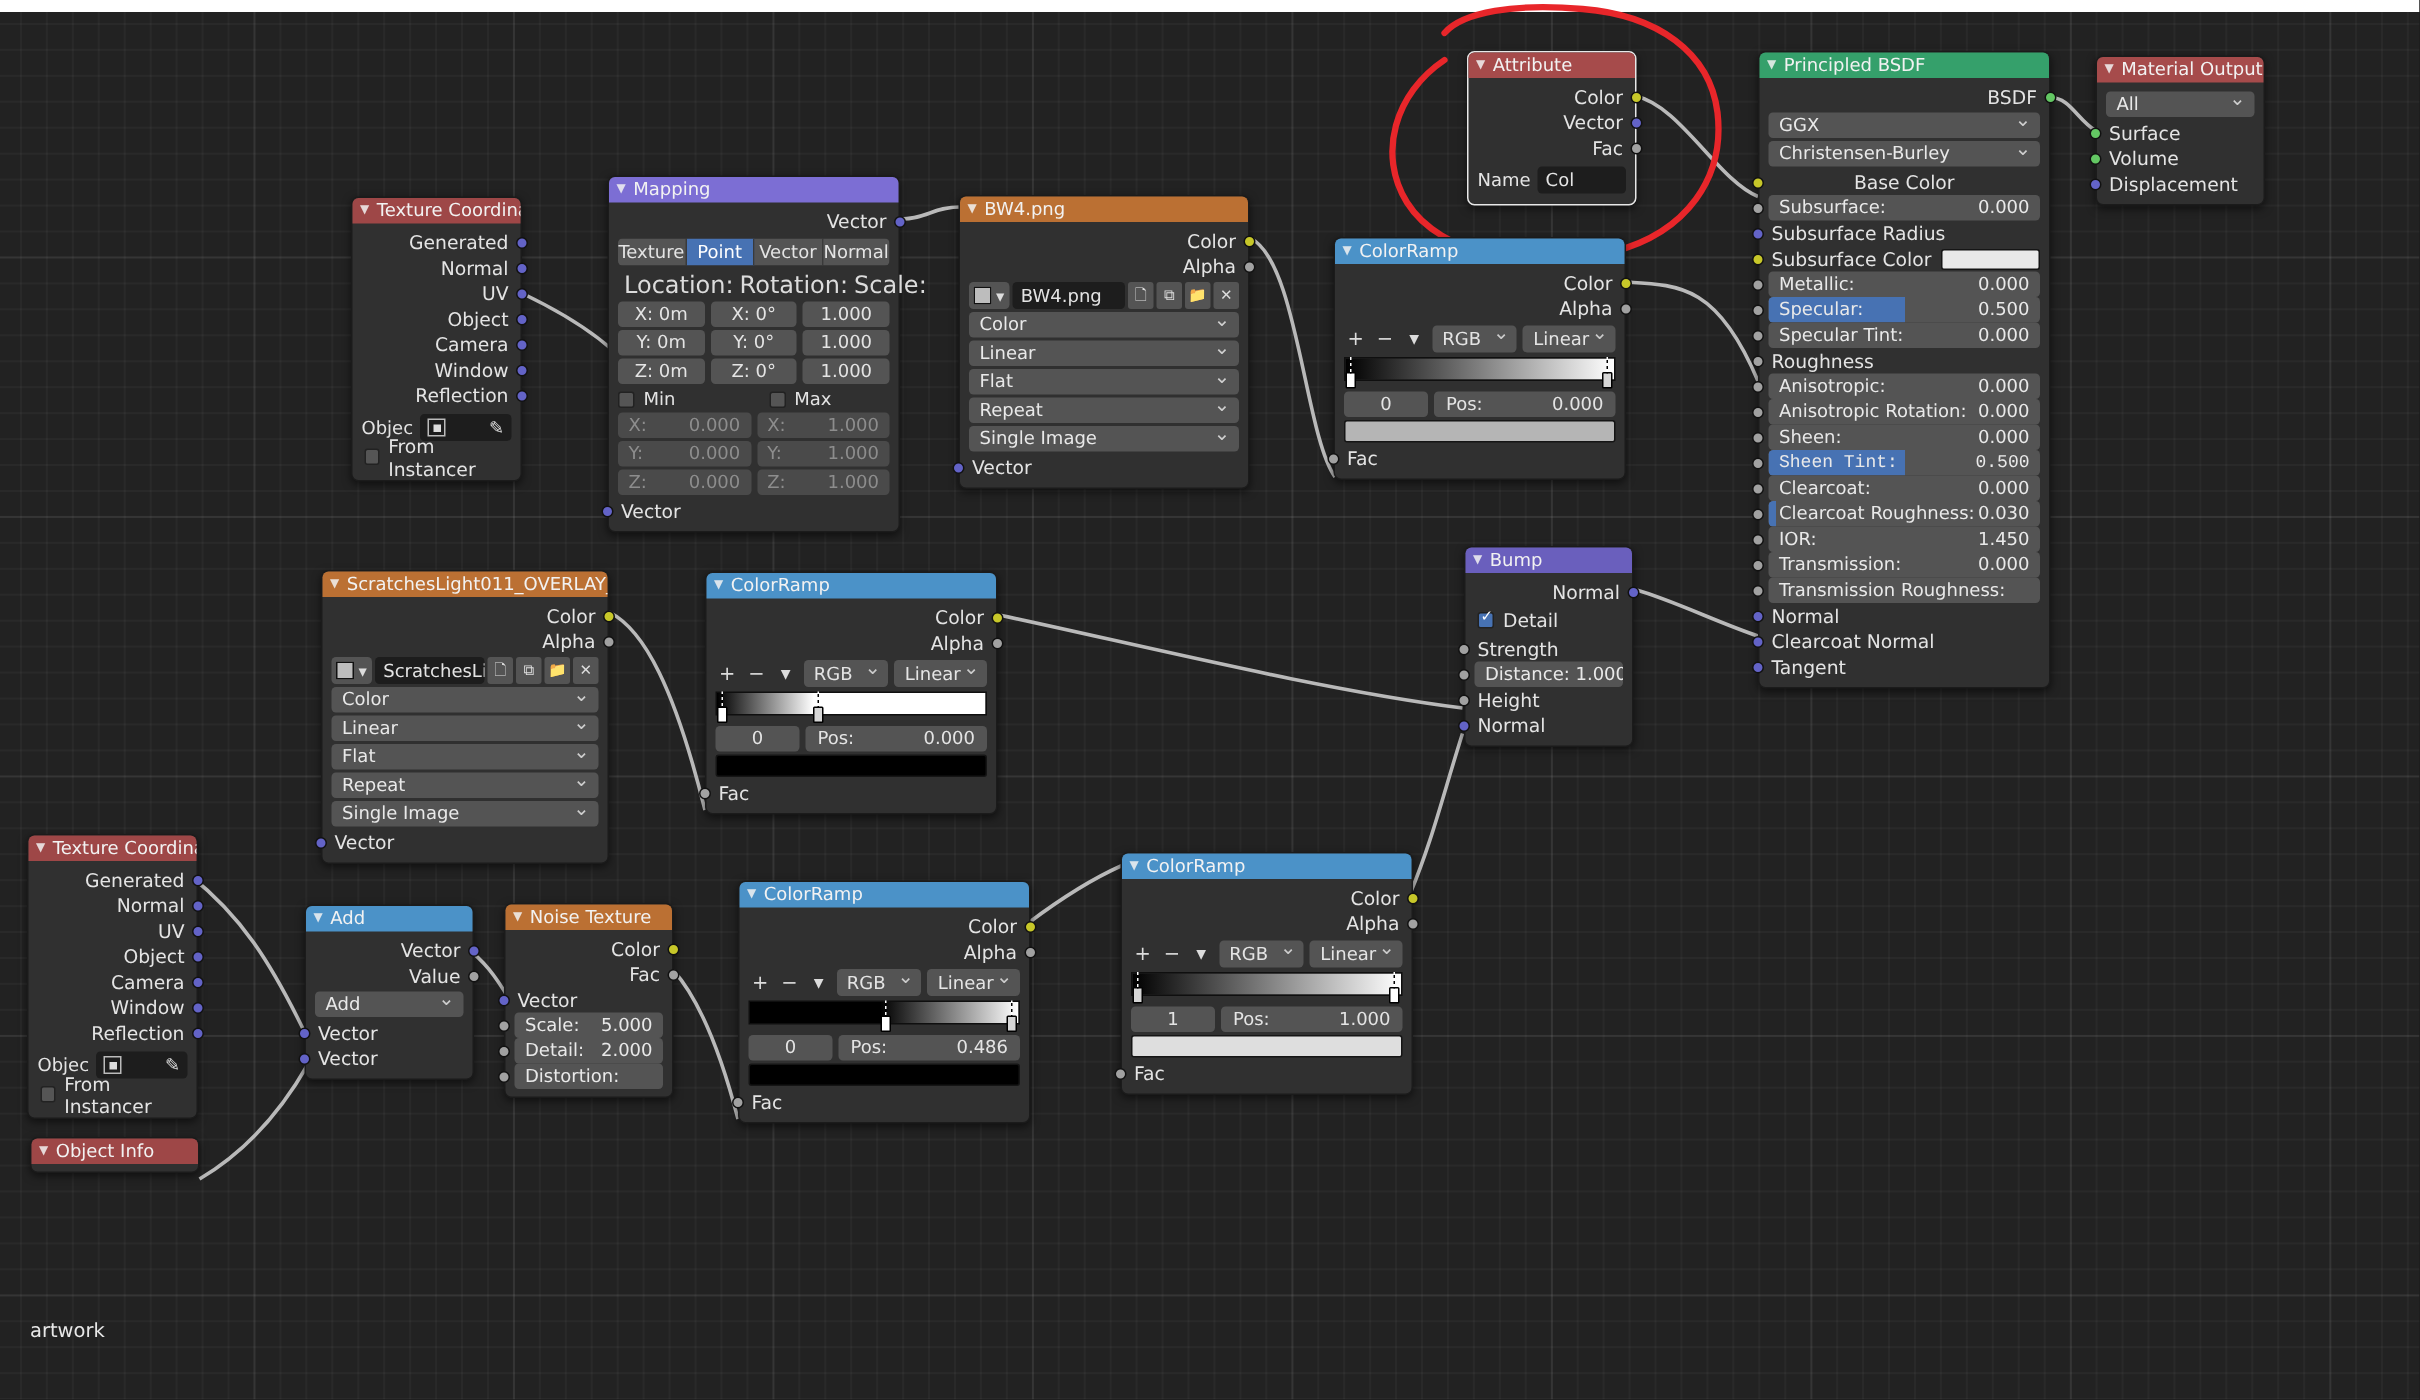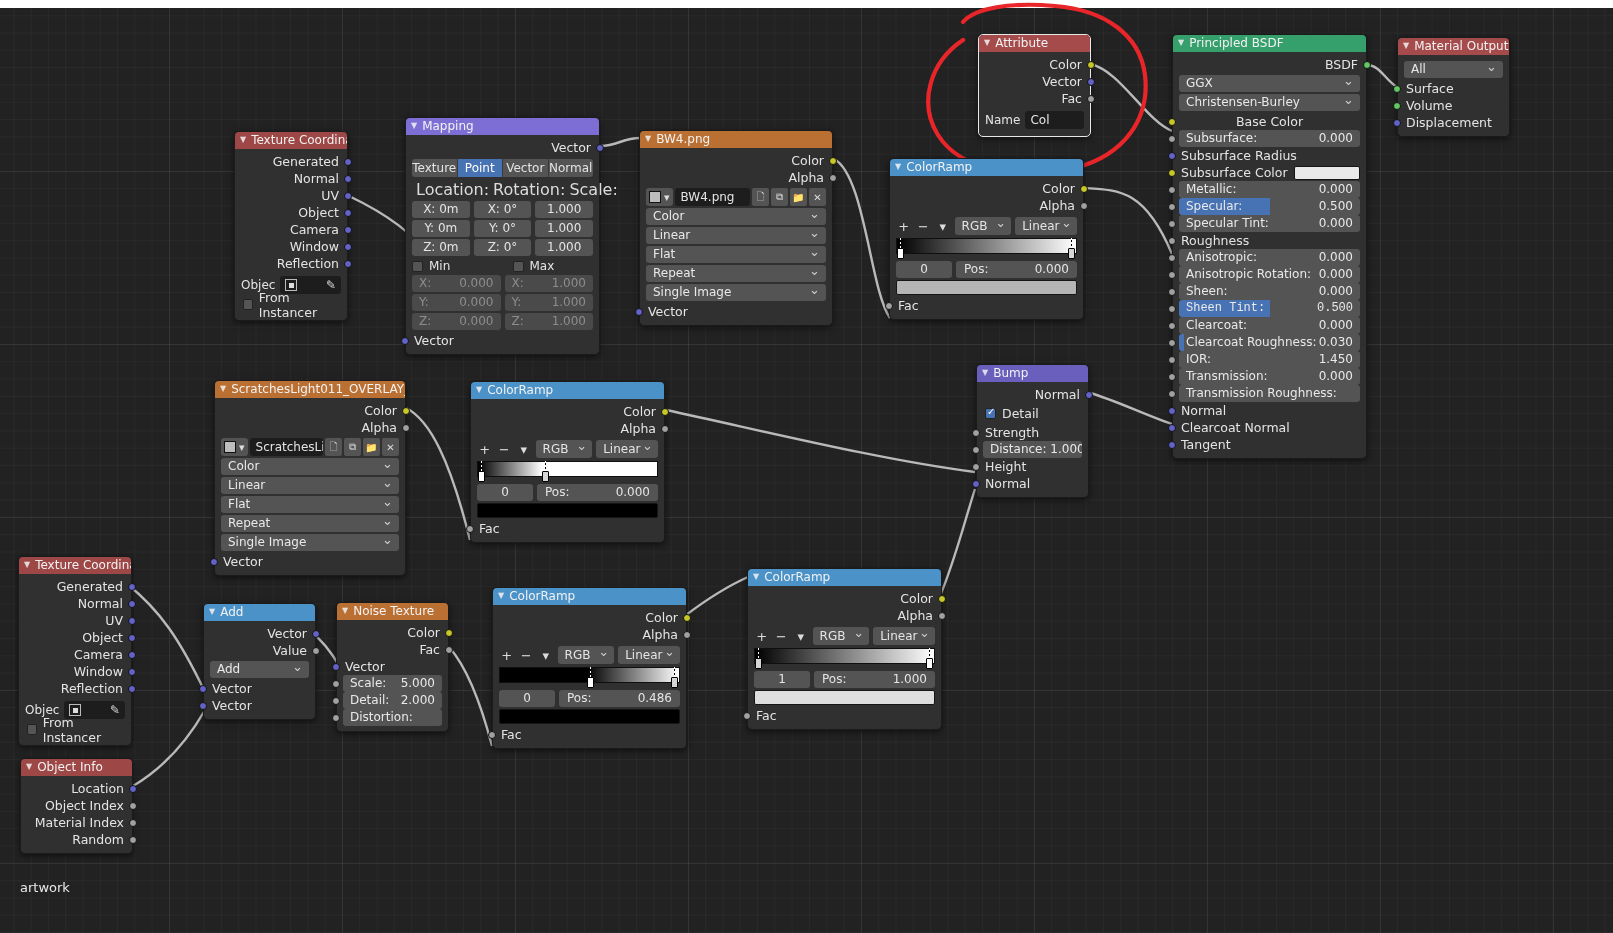--- a/index.html
+++ b/index.html
@@ -741,22 +741,16 @@
       <div class="cr-swatch" style="background:#dedede;"></div>
       <div class="row in"><span class="sock l s-grey"></span><span>Fac</span></div>
     </div>
   </div>
 
   <div class="node" style="left:20px;top:758px;width:113px;">
     <div class="hdr h-red">
       <span class="tri">▼</span>
       <span>Object Info</span>
     </div>
-    <div class="body">
-      <div class="row out"><span class="sock r s-blue"></span><span>Location</span></div>
-      <div class="row out"><span class="sock r s-grey"></span><span>Object Index</span></div>
-      <div class="row out"><span class="sock r s-grey"></span><span>Material Index</span></div>
-      <div class="row out"><span class="sock r s-grey"></span><span>Random</span></div>
-    </div>
   </div>
 
   <div class="statusbar">artwork</div>
 </div>
 
 </body></html>

